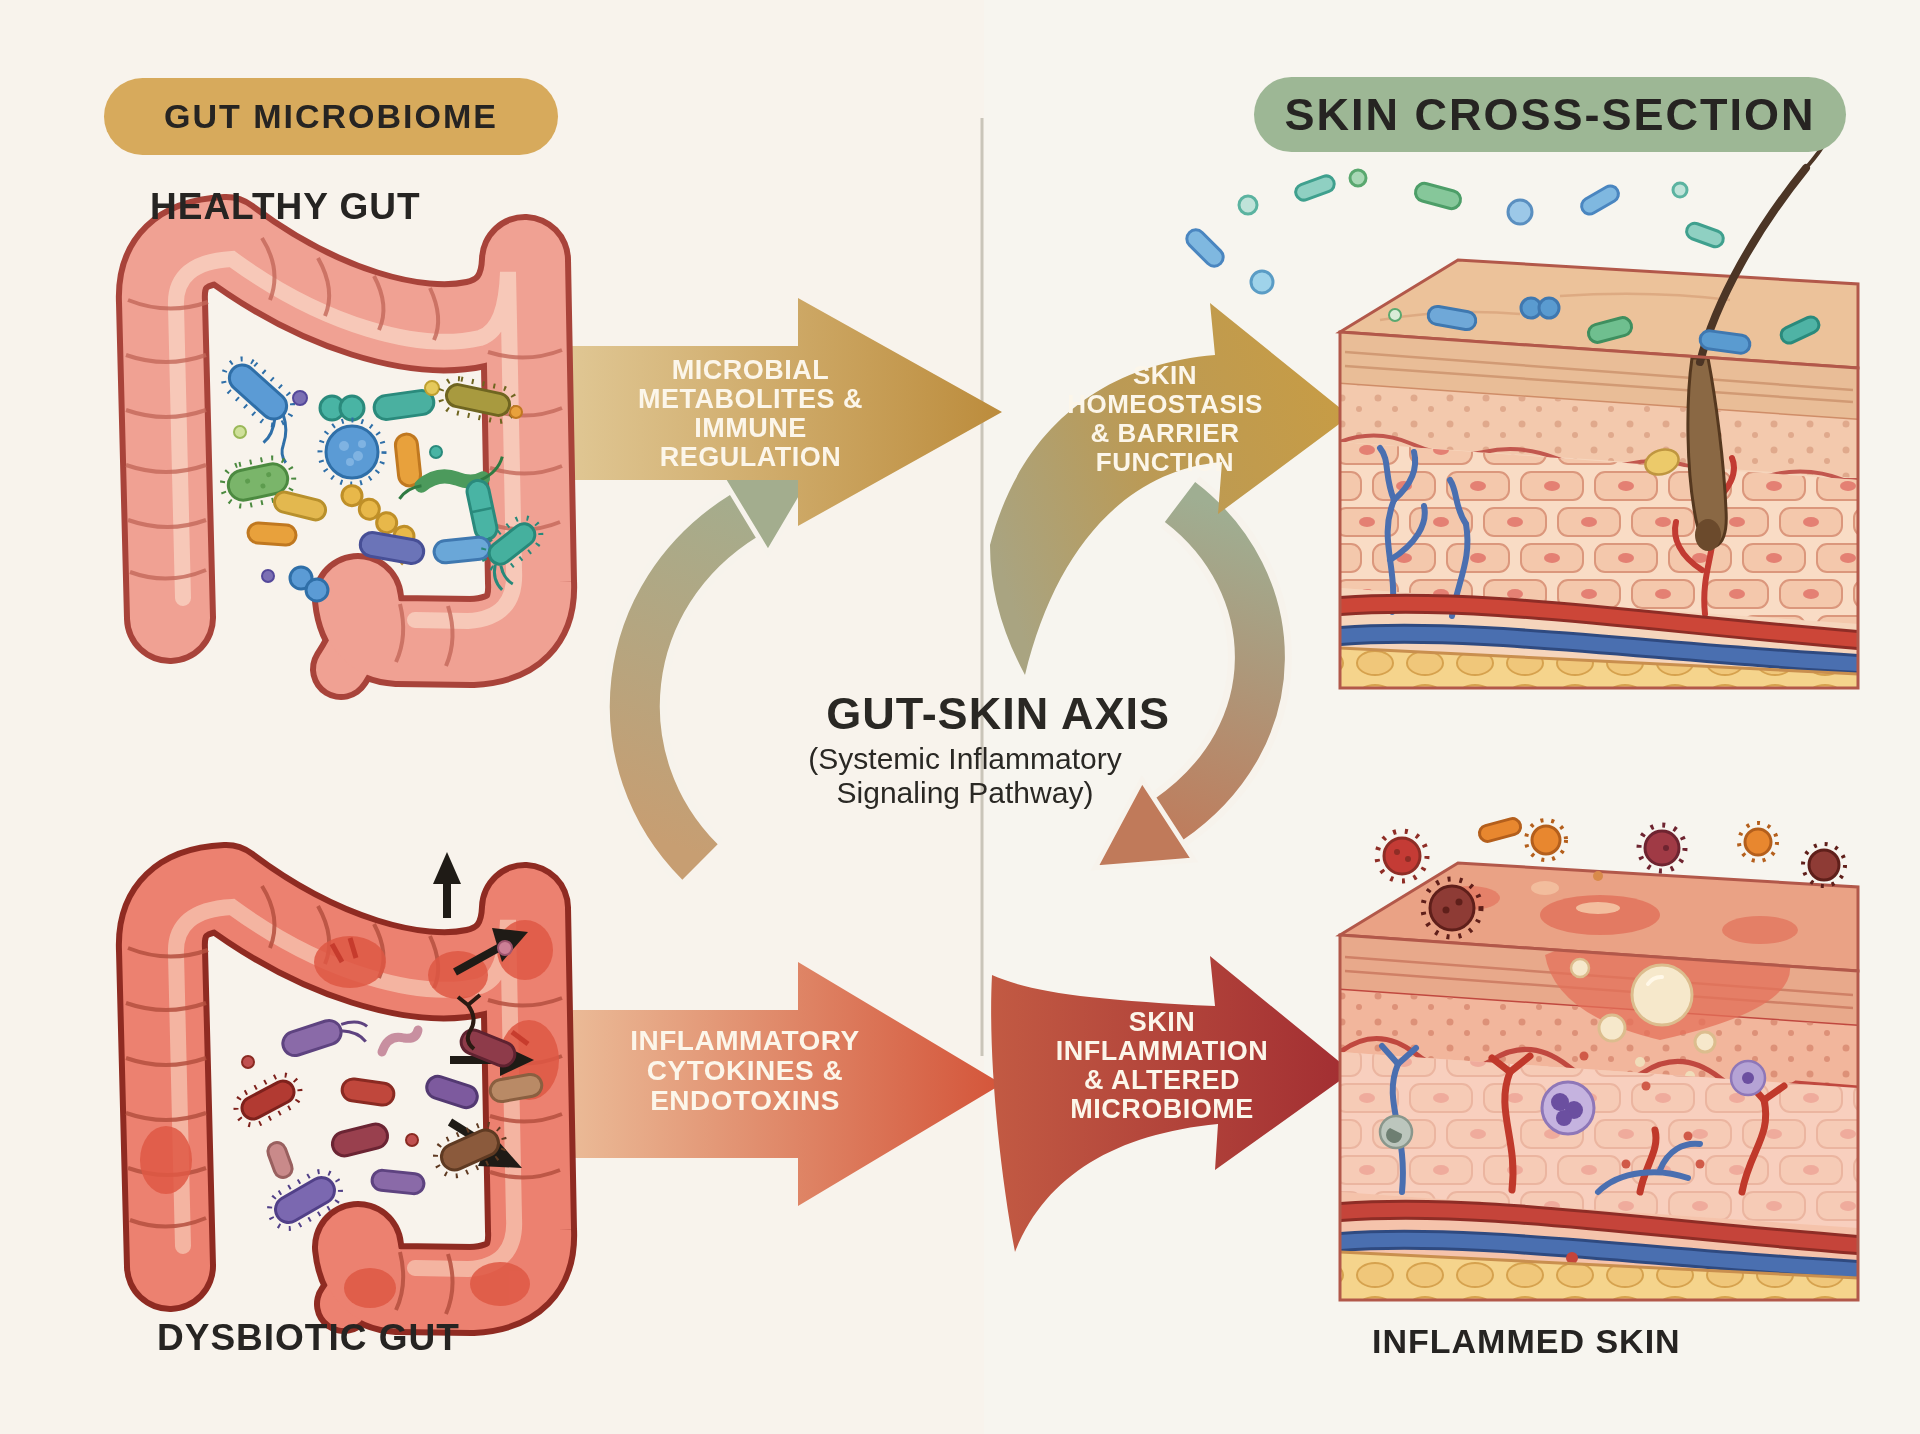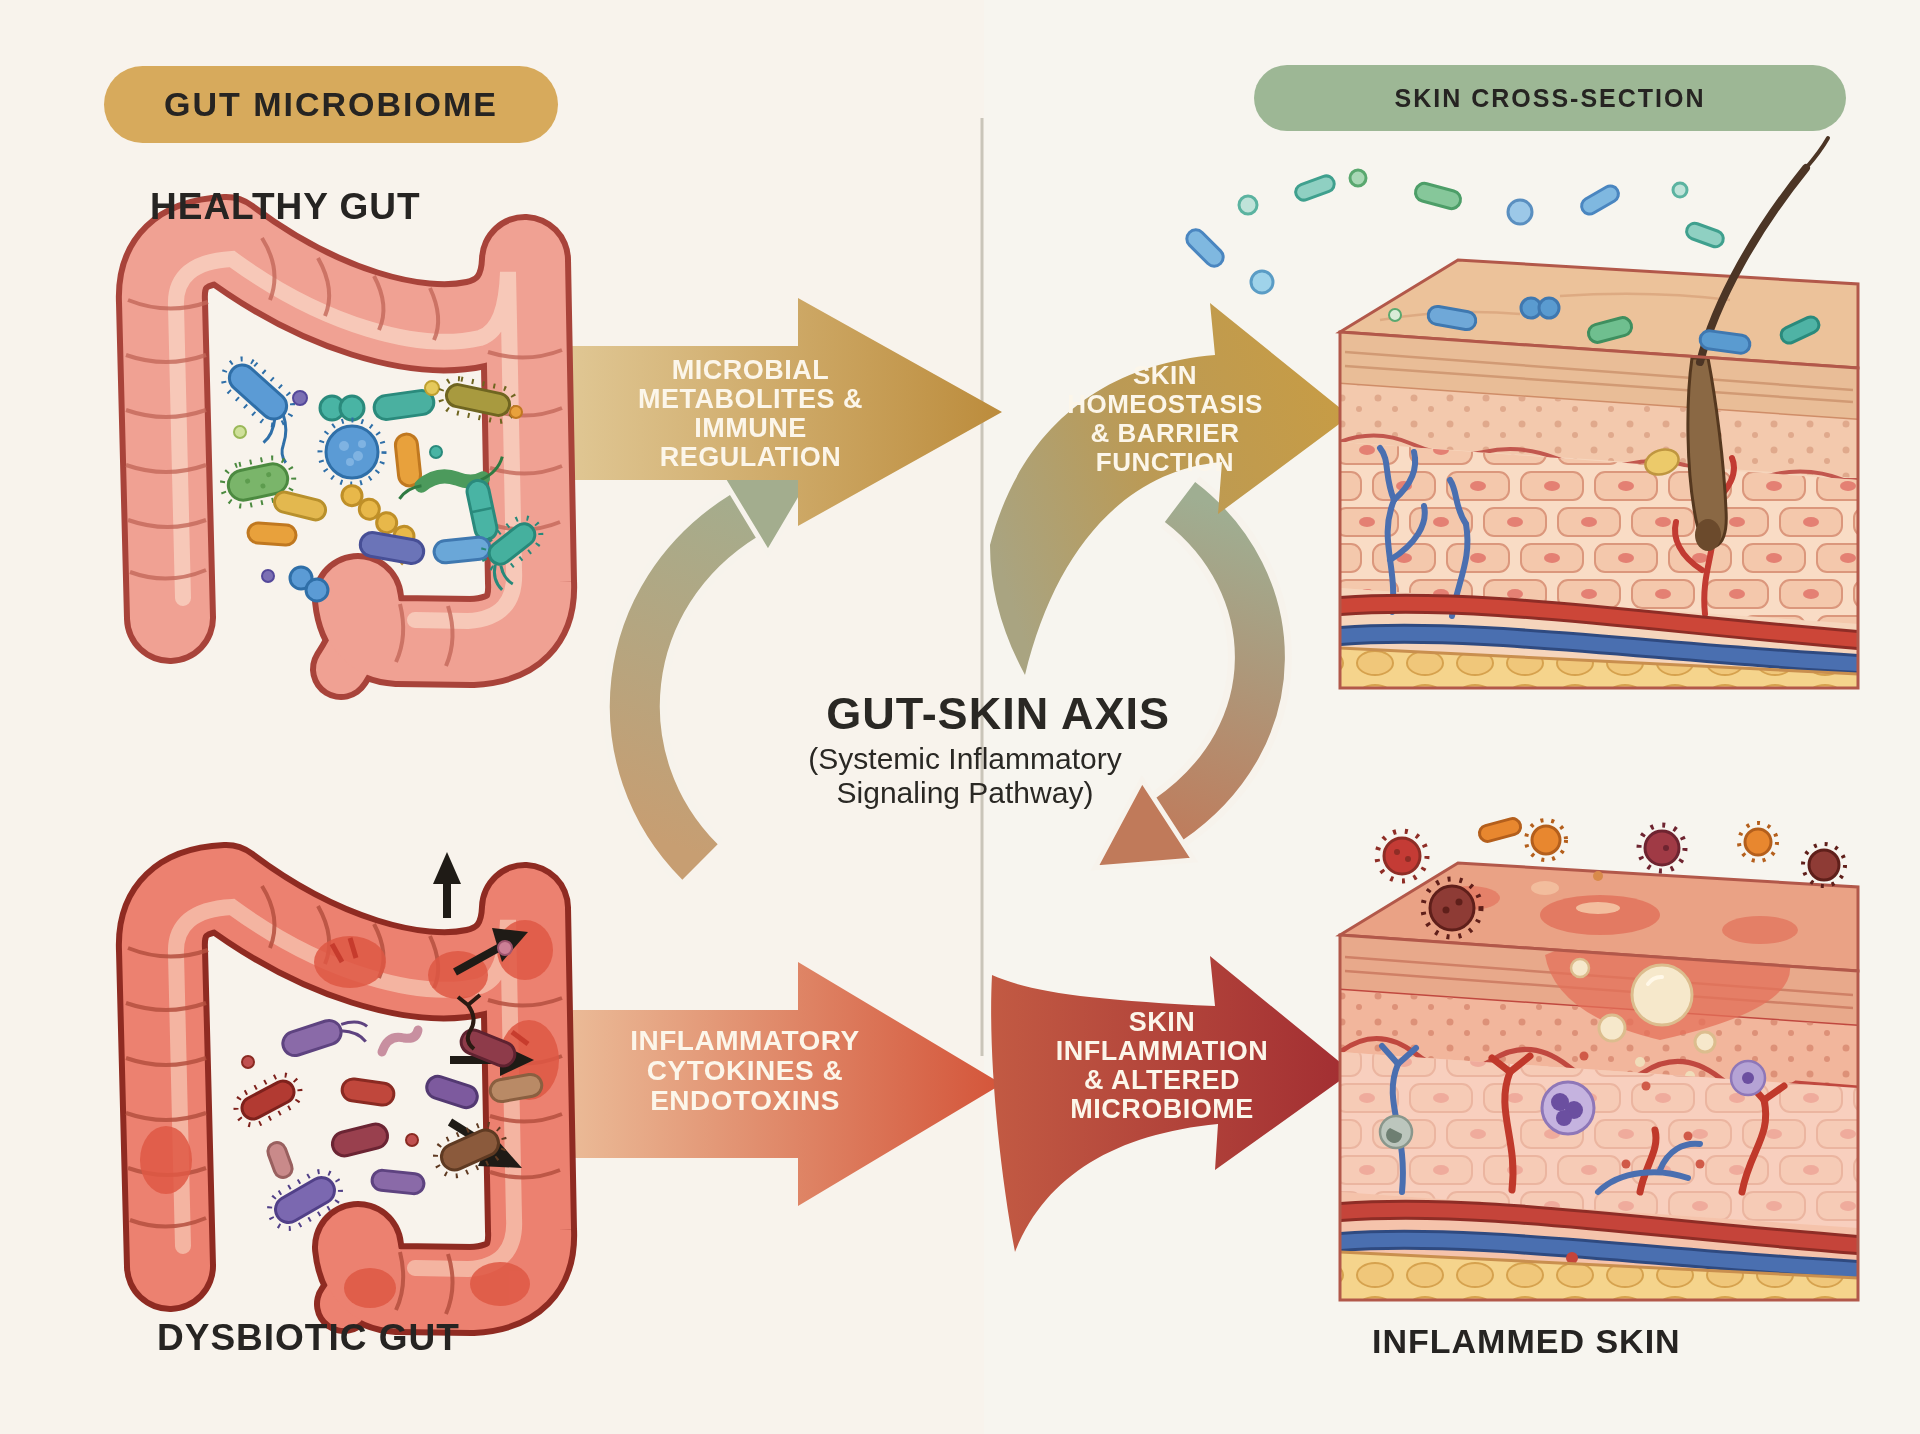--- a/index.html
+++ b/index.html
@@ -1,21 +1,21 @@
 <!DOCTYPE html>
 <html><head>
 <meta charset="utf-8">
 <style>
   html,body{margin:0;padding:0;background:#f8f3ec;font-family:"Liberation Sans",sans-serif;}
   .canvas{position:relative;width:1920px;height:1434px;background:#f8f3ec;overflow:hidden;}
   .rightbg{position:absolute;left:984px;top:0;width:936px;height:1434px;background:#f7f5ef;}
   svg.art{position:absolute;left:0;top:0;}
   .abs{position:absolute;}
   .badge{display:flex;align-items:center;justify-content:center;border-radius:40px;
-         font-weight:700;color:#262422;letter-spacing:2px;}
+         font-weight:700;color:#262422;letter-spacing:2px;margin-top:12px;}
   .lbl{font-weight:700;color:#262422;text-align:left;letter-spacing:1px;}
   .arrowtxt{color:#fcf6ea;font-weight:700;text-align:center;letter-spacing:.5px;}
   .ctr-title{font-weight:700;color:#2a2824;text-align:right;letter-spacing:1px;}
   .ctr-sub{font-weight:500;color:#2a2824;text-align:center;}
 </style>
 </head>
 <body>
 
 <div class="canvas">
   <div class="rightbg"></div>
@@ -478,21 +478,21 @@
             <circle r="21" fill="none" stroke="#5f1f1a" stroke-width="4" stroke-dasharray="3 8"></circle>
           </g>
         <circle cx="1598" cy="876" r="5" fill="#d98a4a"></circle>
       </g>
     </g>
   </svg>
 
   <div class="abs badge" style="left:104px;top:66px;width:454px;height:77px;background:#d7aa5c;font-size:34px;">
     <span>GUT MICROBIOME</span>
   </div>
-  <div class="abs badge" style="left:1254px;top:65px;width:592px;height:66px;background:#9db795;font-size:25px;">
+  <div class="abs badge" style="left:1254px;top:65px;width:592px;height:75px;background:#9db795;font-size:45px;">
     <span>SKIN CROSS-SECTION</span>
   </div>
 
   <div class="abs lbl" style="left:150px;top:186px;width:410px;font-size:37px;">HEALTHY GUT</div>
   <div class="abs lbl" style="left:157px;top:1317px;width:410px;font-size:37px;">DYSBIOTIC GUT</div>
   <div class="abs lbl" style="left:1372px;top:1322px;width:405px;font-size:34px;">INFLAMMED SKIN</div>
 
   <div class="abs ctr-title" style="left:760px;top:688px;width:410px;font-size:45px;">GUT-SKIN AXIS</div>
   <div class="abs ctr-sub" style="left:735px;top:742px;width:460px;font-size:30px;line-height:34px;">
     <div>(Systemic Inflammatory</div>

